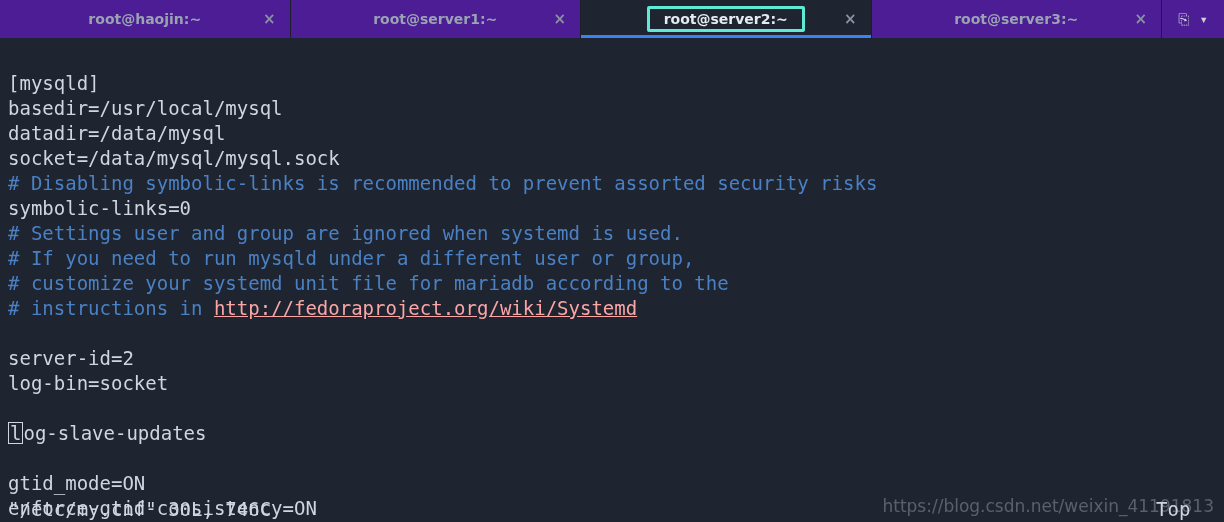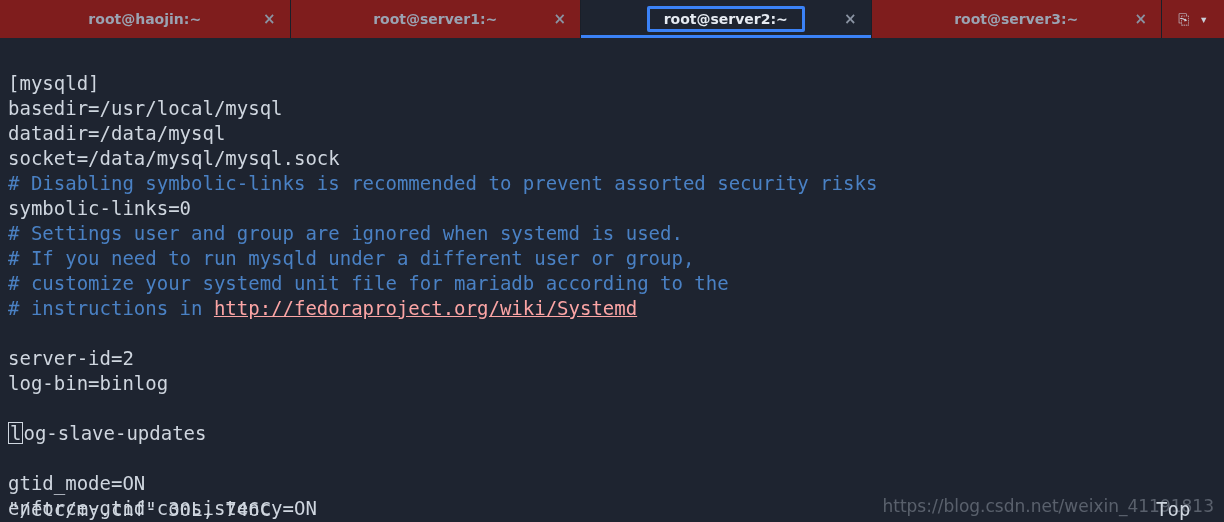--- a/index.html
+++ b/index.html
@@ -9,21 +9,21 @@
     background: #1e2430;
     font-family: "DejaVu Sans Mono", "Consolas", monospace;
     font-size: 19px;
     color: #c9d0da;
     overflow: hidden;
     position: relative;
   }
   .tabbar {
     display: flex;
     height: 38px;
-    background: #7f1d1d;
+    background: #4c1d95;
     align-items: stretch;
   }
   .tab {
     flex: 1;
     display: flex;
     align-items: center;
     justify-content: center;
     position: relative;
     font-family: "DejaVu Sans", "Segoe UI", sans-serif;
     font-size: 14px;
@@ -46,21 +46,21 @@
   .tab .tab-close {
     position: absolute;
     right: 14px;
     top: 50%;
     transform: translateY(-50%);
     font-size: 15px;
     color: #8a93a2;
     cursor: pointer;
   }
   .tab.highlighted .tab-title {
-    border: 3px solid #3b82f6;
+    border: 3px solid #5eead4;
     padding: 2px 14px;
     border-radius: 2px;
   }
   .tab-actions {
     width: 62px;
     display: flex;
     align-items: center;
     justify-content: center;
     gap: 10px;
     color: #c9d0da;
@@ -148,21 +148,21 @@
 <span class="plain">datadir=/data/mysql</span>
 <span class="plain">socket=/data/mysql/mysql.sock</span>
 <span class="comment"># Disabling symbolic-links is recommended to prevent assorted security risks</span>
 <span class="plain">symbolic-links=0</span>
 <span class="comment"># Settings user and group are ignored when systemd is used.</span>
 <span class="comment"># If you need to run mysqld under a different user or group,</span>
 <span class="comment"># customize your systemd unit file for mariadb according to the</span>
 <span class="comment"><span># instructions in </span><span class="link">http://fedoraproject.org/wiki/Systemd</span></span>
 <span class="plain"></span>
 <span class="plain">server-id=2</span>
-<span class="plain">log-bin=binlog</span>
+<span class="plain">log-bin=socket</span>
 <span class="plain"></span>
 <span class="plain"><span class="cursor-box">l</span><span>og-slave-updates</span></span>
 <span class="plain"></span>
 <span class="plain">gtid_mode=ON</span>
 <span class="plain">enforce-gtid-consistency=ON</span>
 </div>
 
 <div class="statusbar">
   <span class="status-left">"/etc/my.cnf" 30L, 746C</span>
   <span class="status-right">Top</span>

